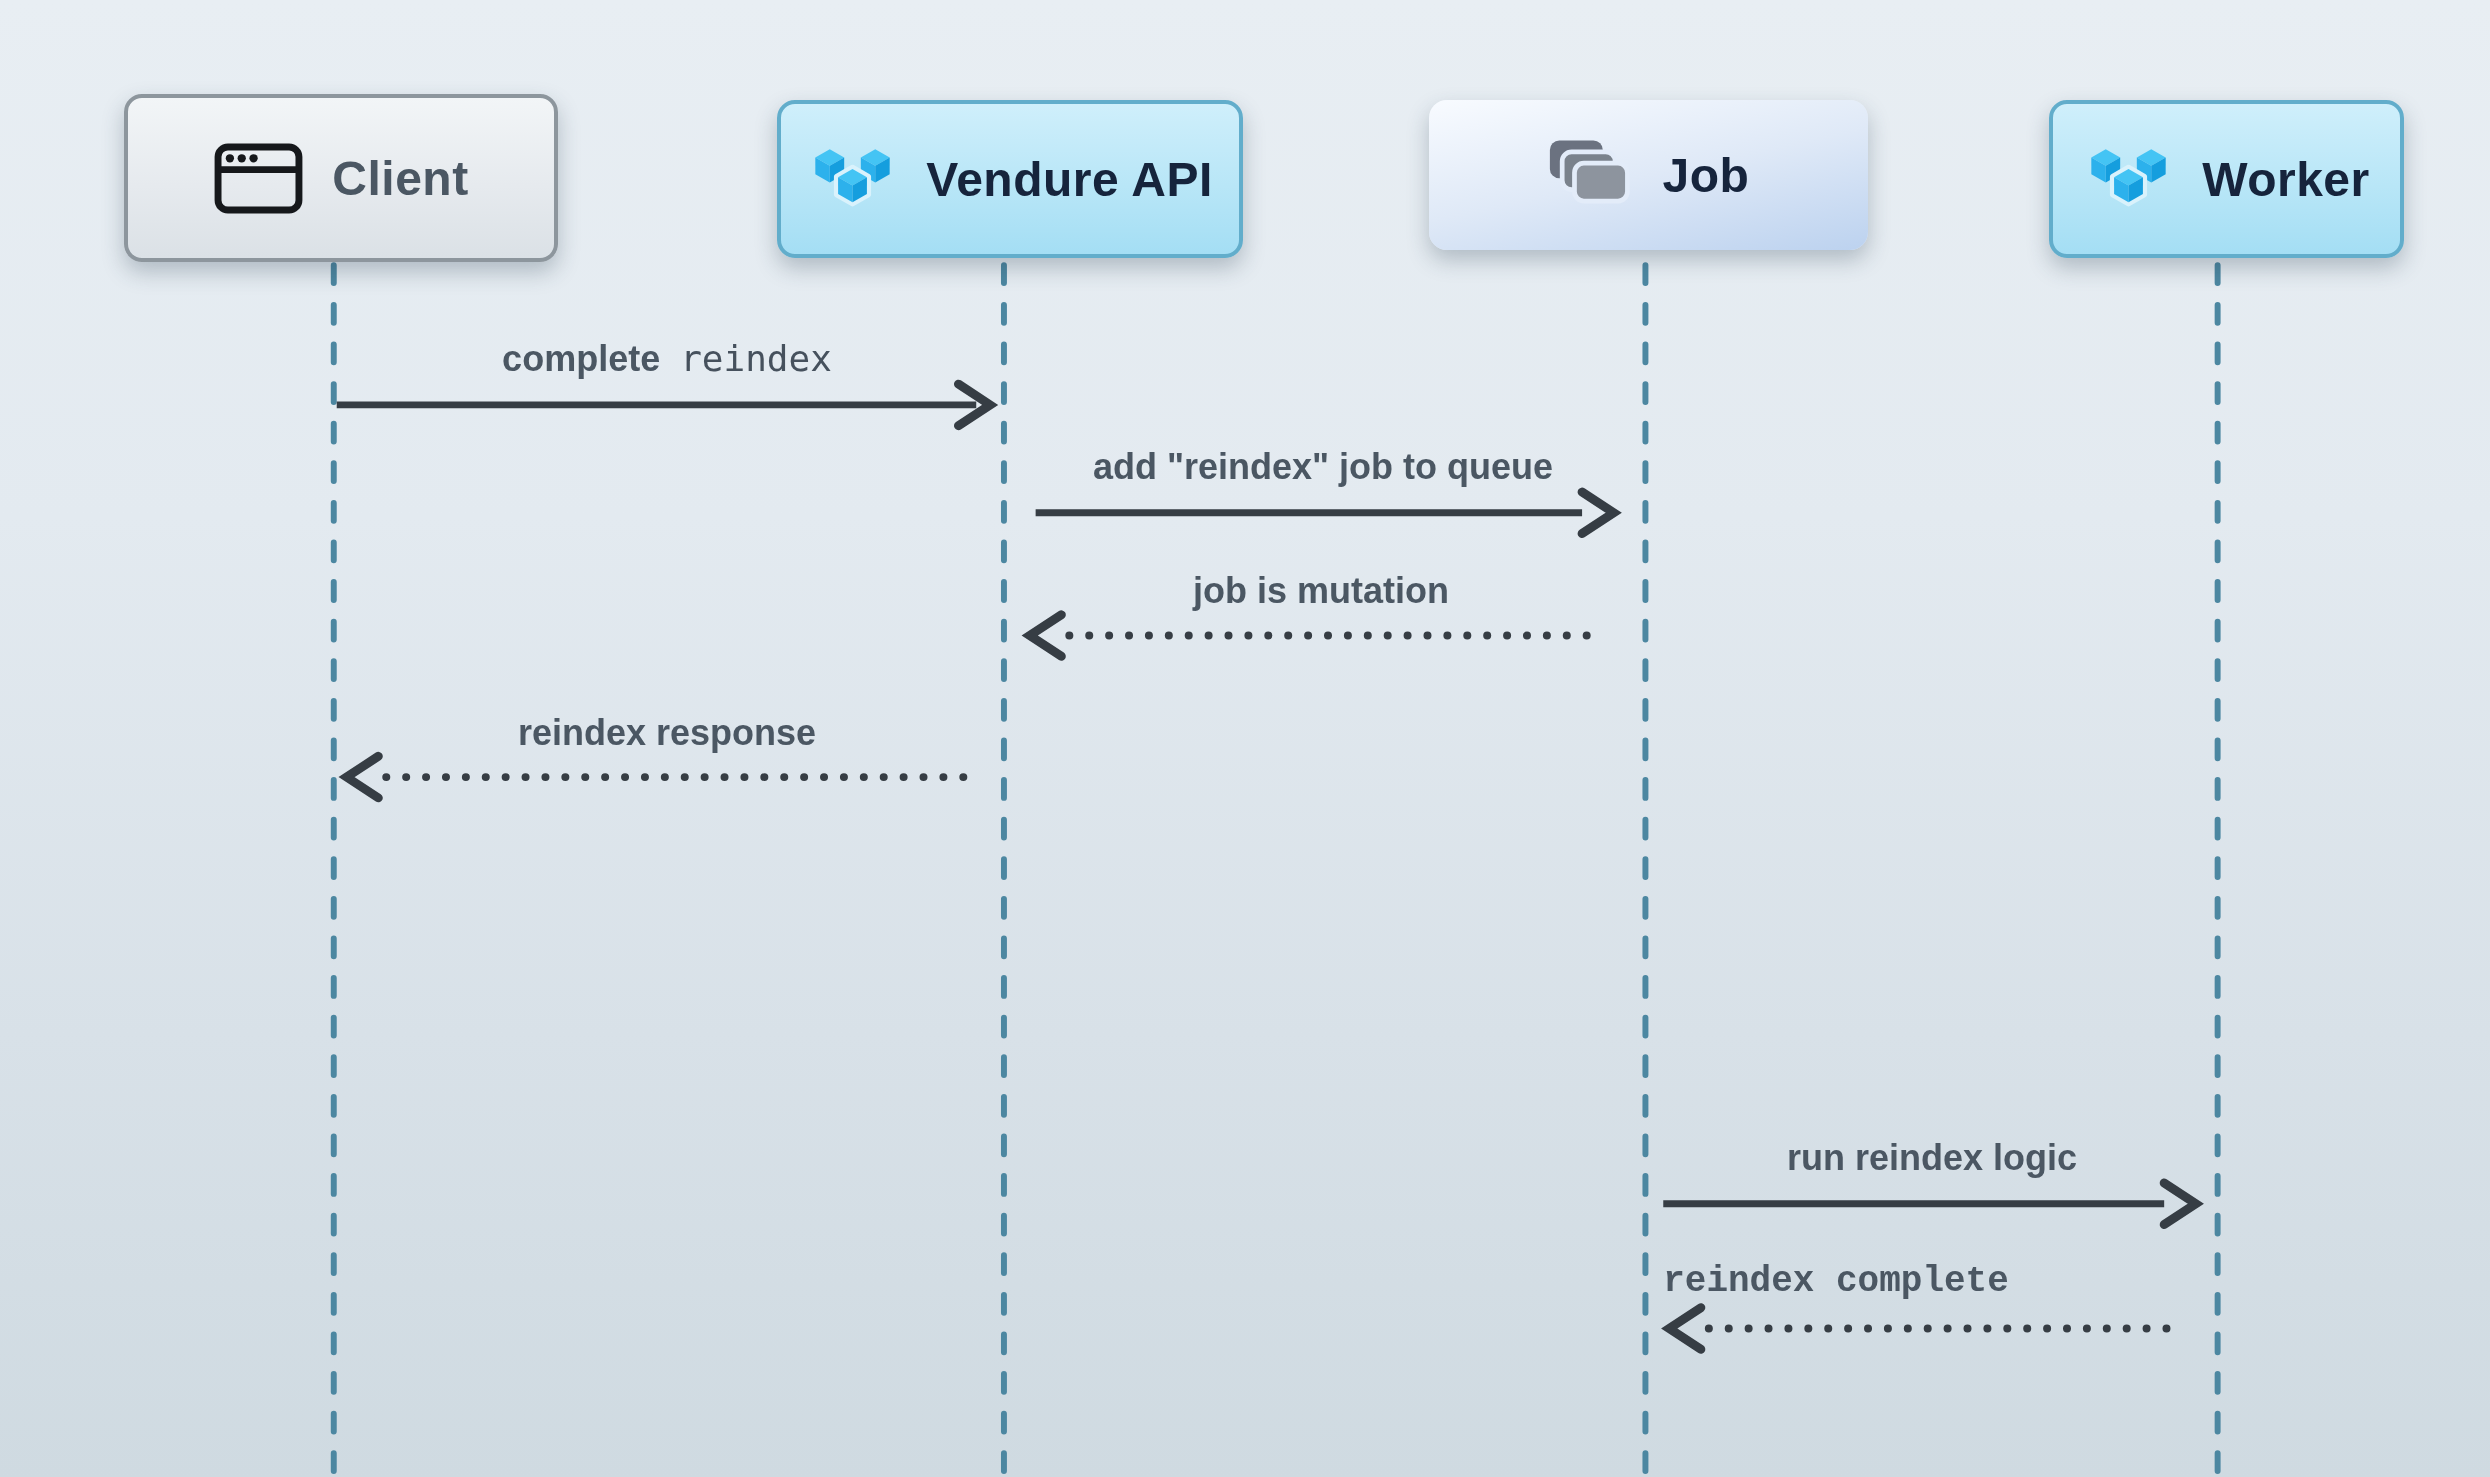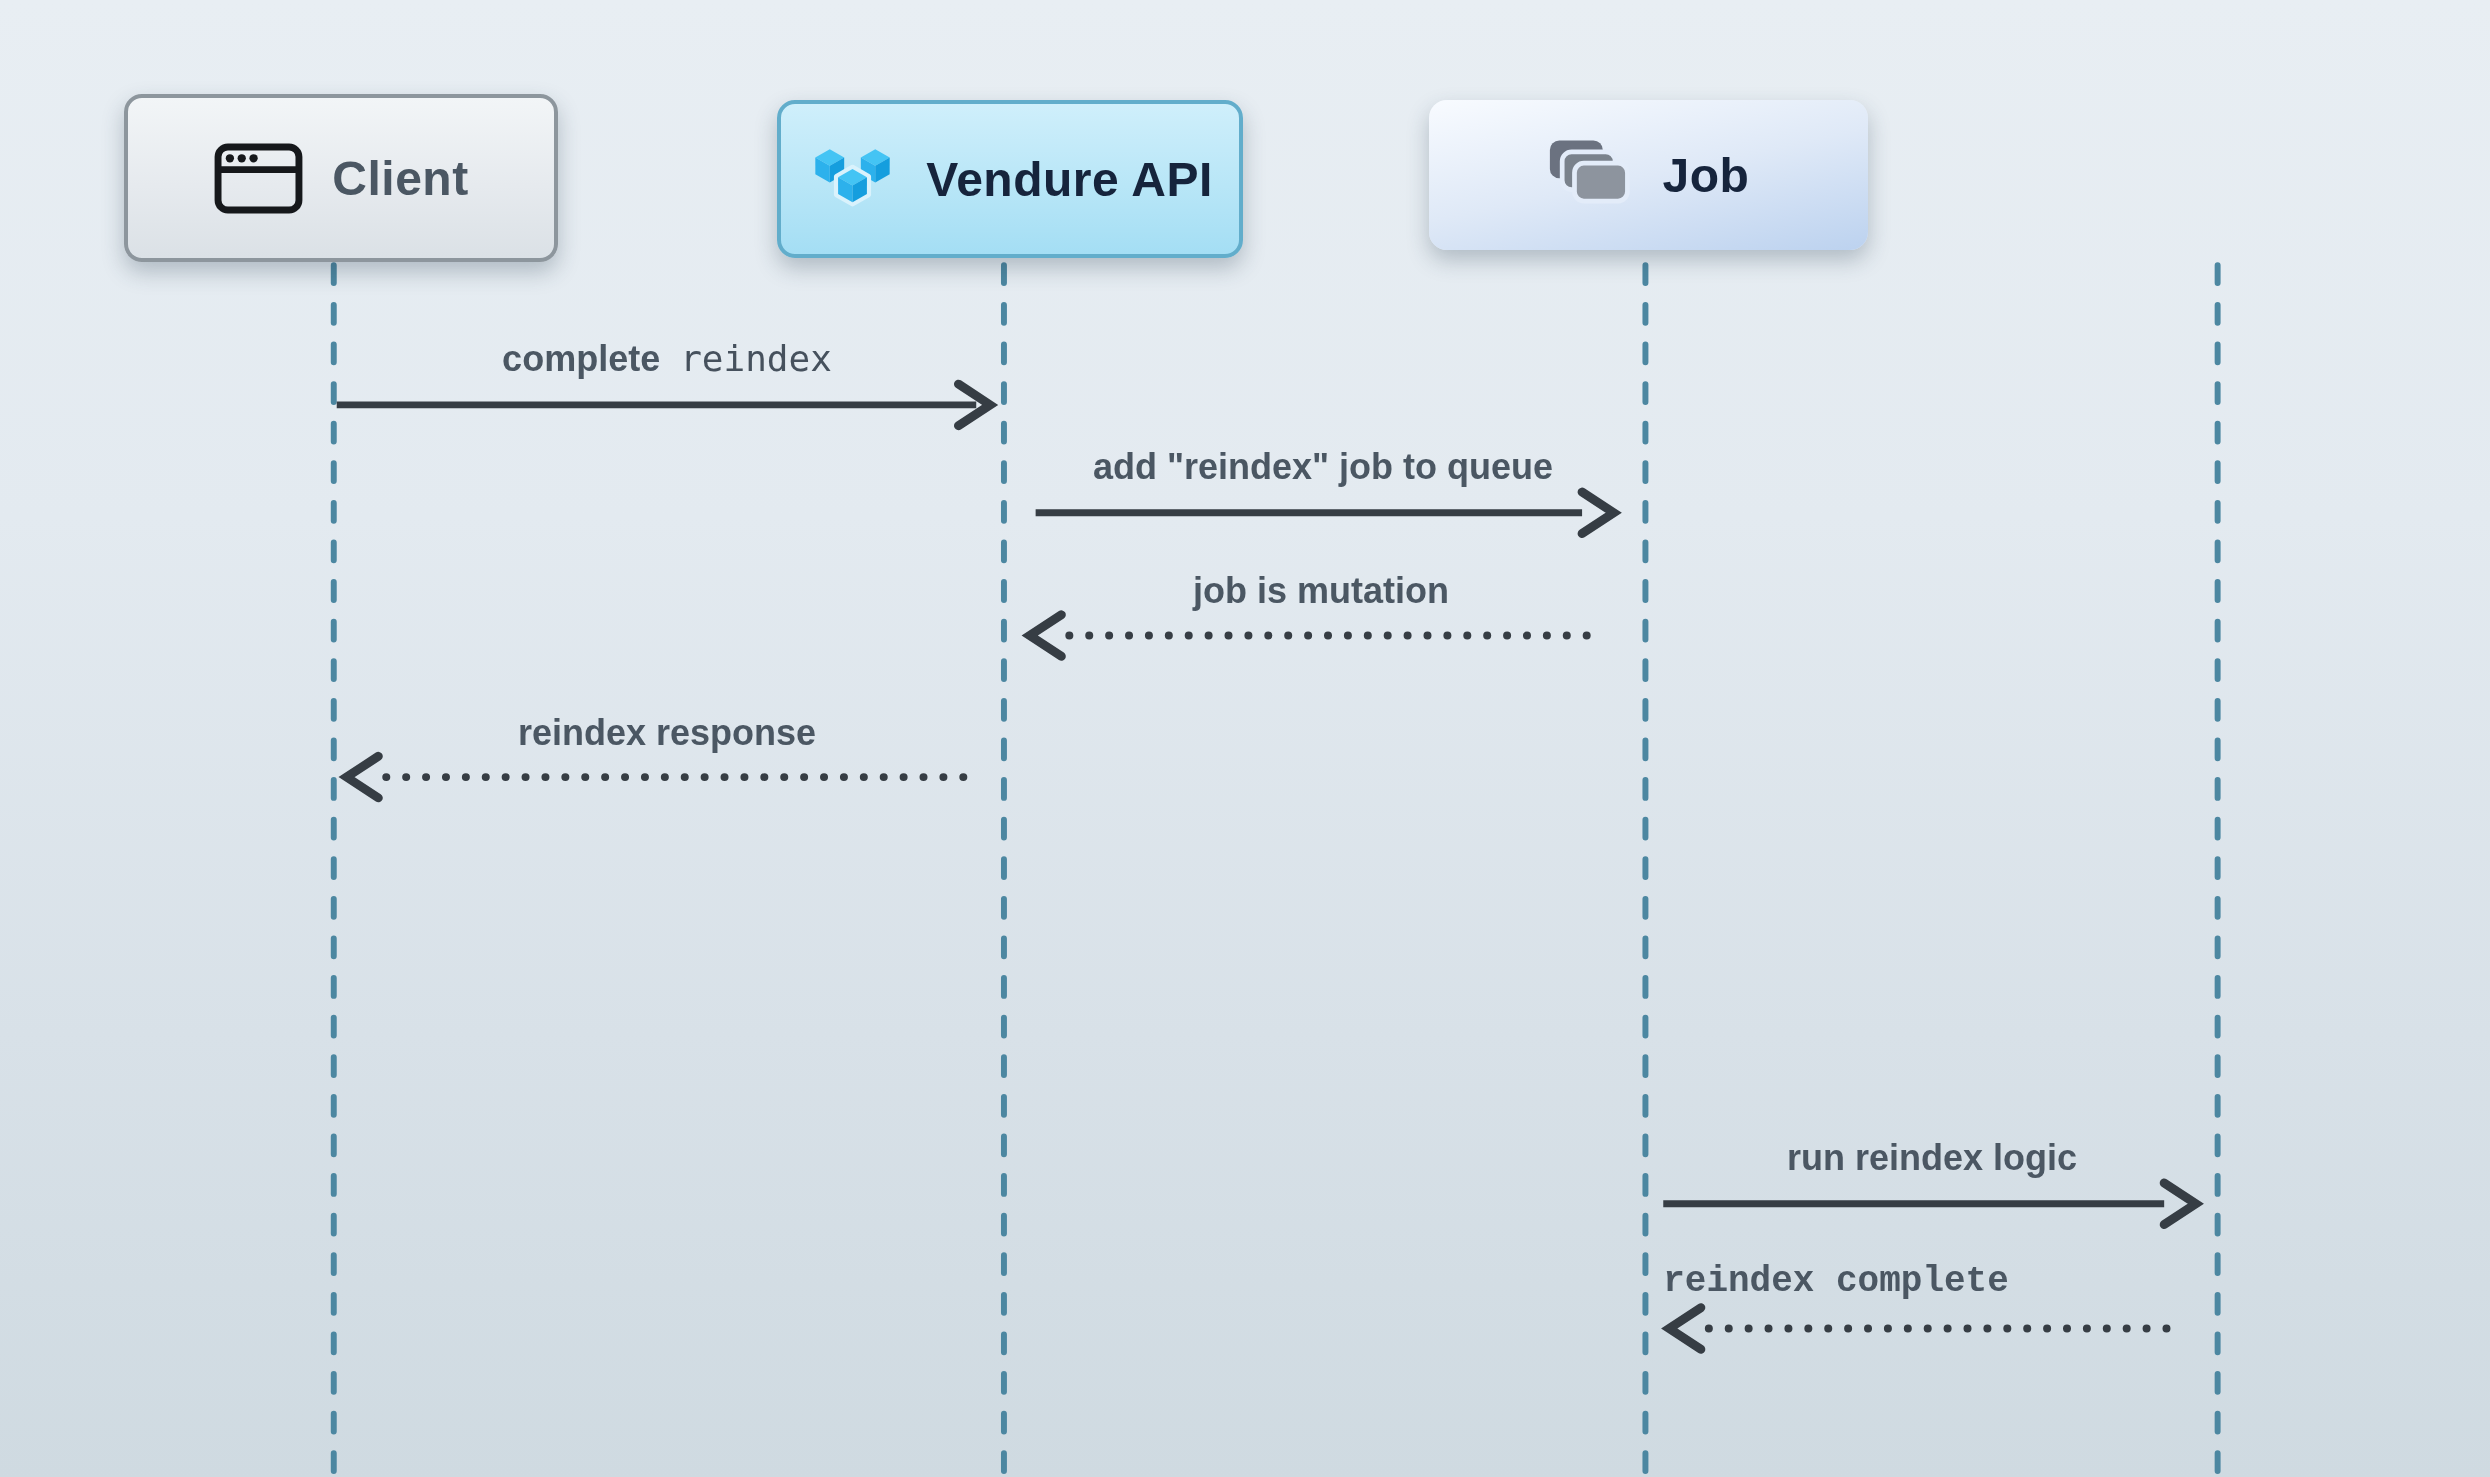--- a/index.html
+++ b/index.html
@@ -116,20 +116,37 @@
     <span class="icon">
       <svg width="87" height="75" viewBox="0 0 92 78" xmlns="http://www.w3.org/2000/svg">
         <rect x="2" y="2" width="56" height="40" rx="10" fill="#6b7280"></rect>
         <rect x="15" y="14" width="56" height="40" rx="10" fill="#7a828c" stroke="#e3ecf9" stroke-width="5"></rect>
         <rect x="28" y="26" width="56" height="40" rx="10" fill="#8d949e" stroke="#e3ecf9" stroke-width="5"></rect>
       </svg>
     </span>
     <span class="label">Job</span>
   </div>
 
+  <div class="actor blue-box" style="left:2049px;top:100px;width:347px;height:150px;">
+    <span class="icon">
+      <svg width="91" height="81" viewBox="0 0 120 104" xmlns="http://www.w3.org/2000/svg">
+        <polygon points="30,12 49,23 30,34 11,23" fill="#44c4f4"></polygon>
+        <polygon points="11,23 30,34 30,56 11,45" fill="#2cb1ec"></polygon>
+        <polygon points="49,23 30,34 30,56 49,45" fill="#159ede"></polygon>
+        <polygon points="90,12 109,23 90,34 71,23" fill="#44c4f4"></polygon>
+        <polygon points="71,23 90,34 90,56 71,45" fill="#2cb1ec"></polygon>
+        <polygon points="109,23 90,34 90,56 109,45" fill="#159ede"></polygon>
+        <path d="M60 36 L81 48 L81 72 L60 84 L39 72 L39 48 Z" fill="none" stroke="#d9f2fc" stroke-width="7" stroke-linejoin="round"></path>
+        <polygon points="60,38 79,49 60,60 41,49" fill="#44c4f4"></polygon>
+        <polygon points="41,49 60,60 60,82 41,71" fill="#2cb1ec"></polygon>
+        <polygon points="79,49 60,60 60,82 79,71" fill="#159ede"></polygon>
+      </svg>
+    </span>
+    <span class="label">Worker</span>
+  </div>
 
   <div class="msg" style="left:667px;top:338px;">
     <span>complete</span><span class="code">reindex</span>
   </div>
   <div class="msg" style="left:1323px;top:446px;">
     <span>add "reindex" job to queue</span>
   </div>
   <div class="msg" style="left:1321px;top:570px;">
     <span>job is mutation</span>
   </div>

